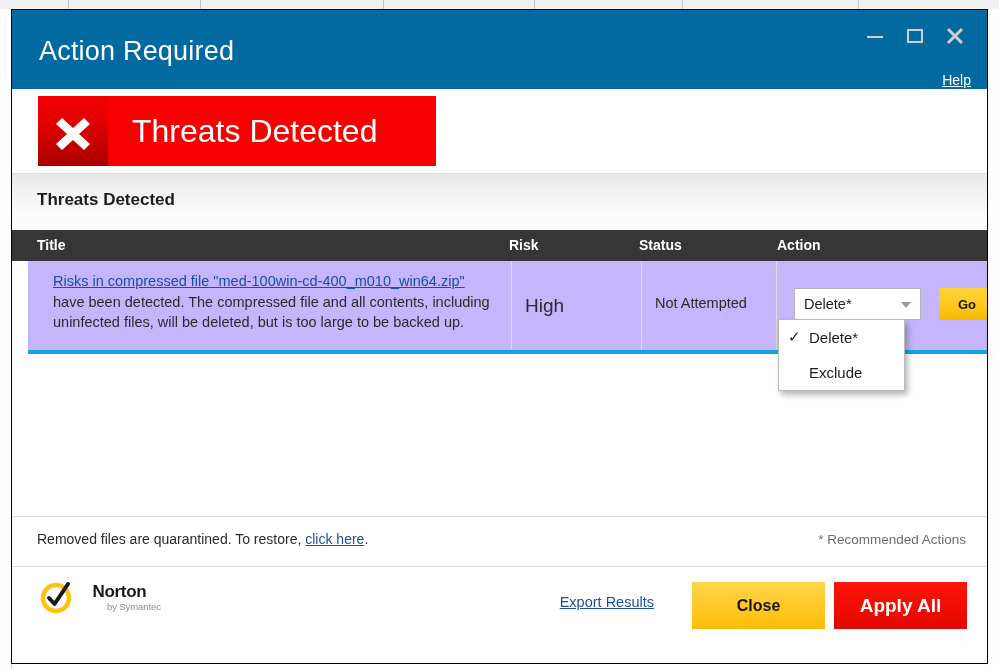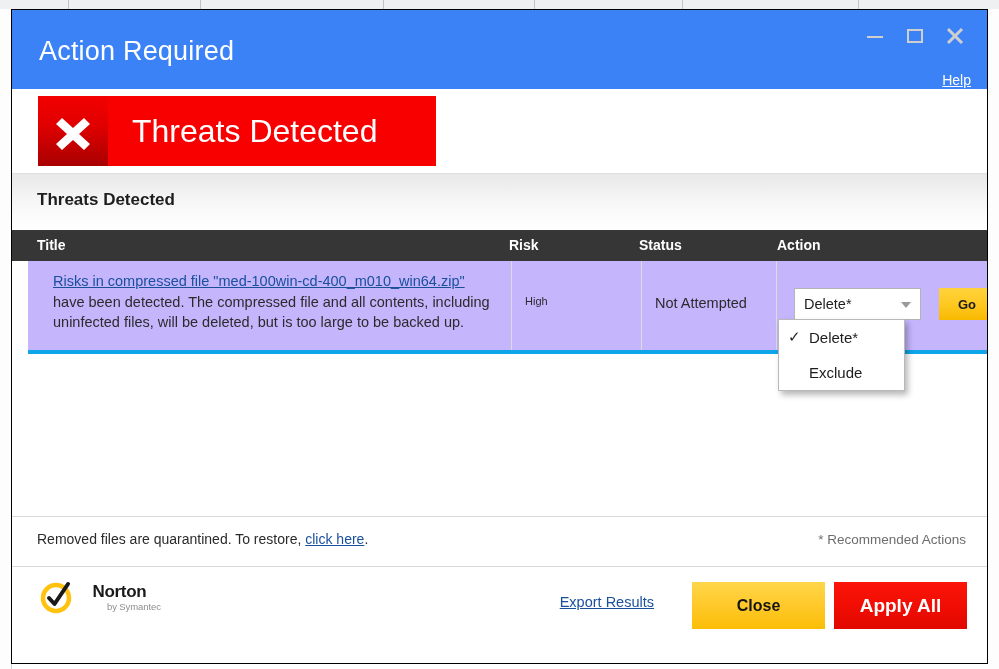--- a/index.html
+++ b/index.html
@@ -63,21 +63,21 @@
     background: #ffffff;
     border: 1px solid #000000;
     box-sizing: border-box;
     overflow: hidden;
   }
 
   
   .titlebar {
     position: relative;
     height: 79px;
-    background: #3b82f6;
+    background: #0369a1;
   }
   .title-text {
     position: absolute;
     left: 27px; top: 26px;
     color: #ffffff;
     font-size: 27px;
     font-weight: normal;
     letter-spacing: 0.2px;
     white-space: nowrap;
   }
@@ -203,21 +203,21 @@
   }
   .threat-desc {
     color: #2b2b2b;
     font-size: 14.5px;
     line-height: 20px;
     margin-top: 2px;
   }
   .cell-risk {
     position: absolute;
     left: 497px; top: 34px;
-    font-size: 11px;
+    font-size: 19px;
     color: #2b2b2b;
     text-align: right;
   }
   .cell-status {
     position: absolute;
     left: 627px; top: 34px;
     font-size: 14.5px;
     color: #2b2b2b;
   }
 

